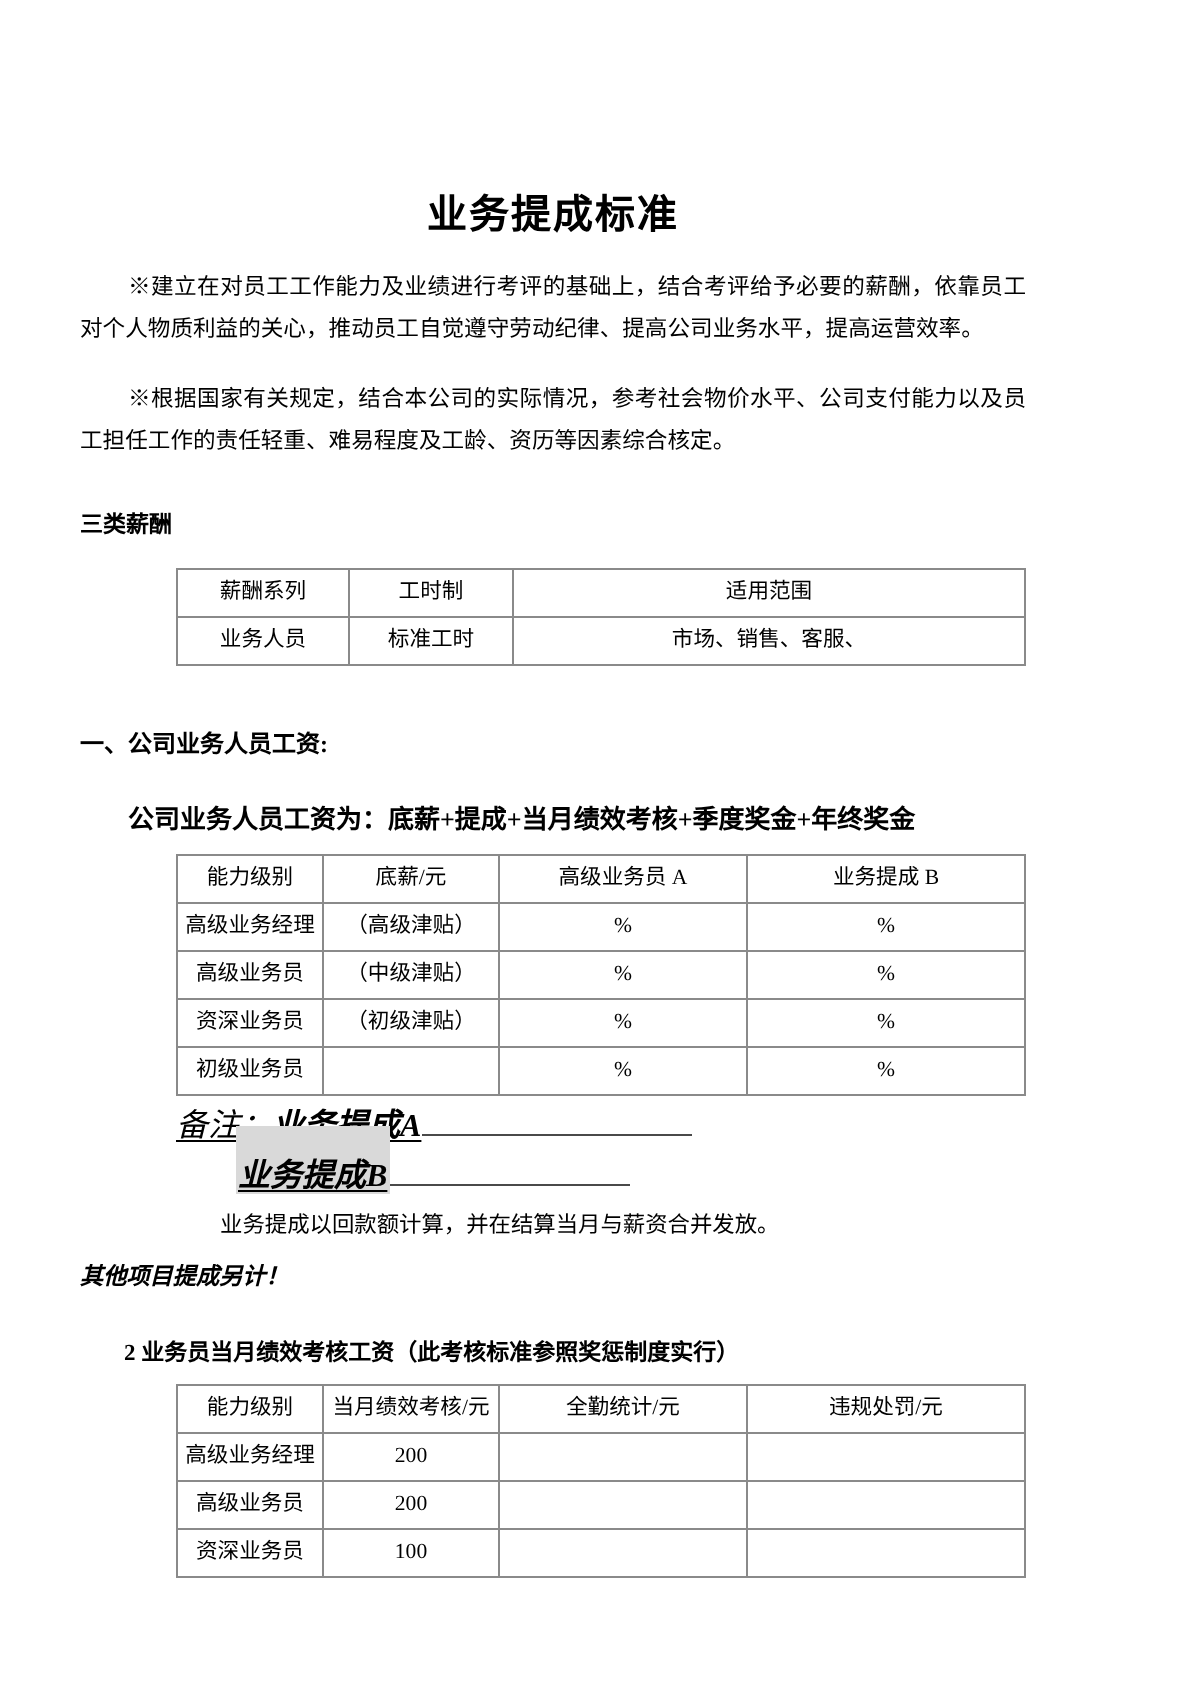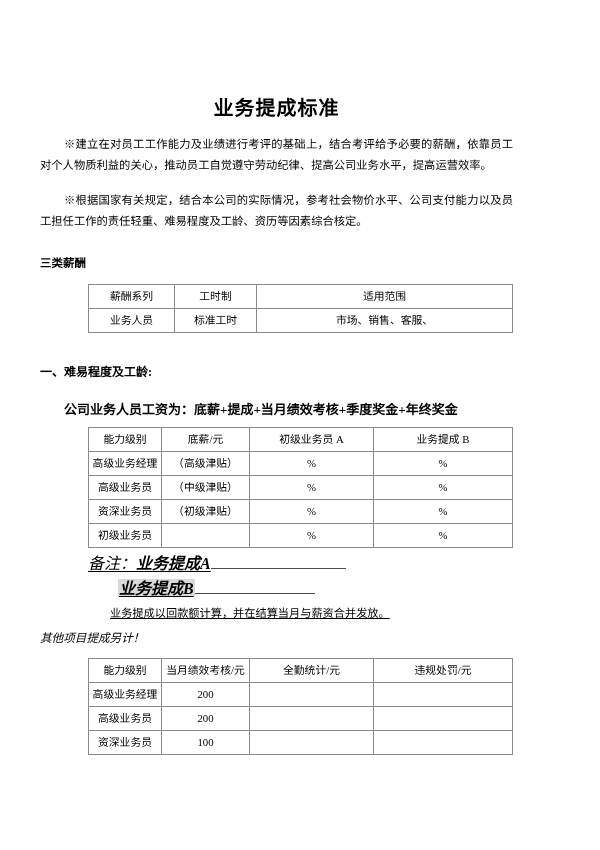--- a/index.html
+++ b/index.html
@@ -133,33 +133,32 @@
   .note-blank {
     display: inline-block;
     border-bottom: 1px solid #4a4a4a;
     vertical-align: baseline;
   }
   .note-blank.w-a { width: 135px; }
   .note-blank.w-b { width: 120px; }
   .note-line-b { padding-left: 30px; }
   .note-value.shaded {
     background: #d9d9d9;
-    padding: 1px 1px 0 1px;
+    padding: 17px 1px 0 1px;
   }
   .note-sentence {
     font-size: 11.2px;
     line-height: 1.7;
     padding-left: 22px;
     padding-top: 2px;
-    text-decoration: underline;
   }
   .note-emph {
     font-size: 11.6px;
     font-style: italic;
-    font-weight: normal;
+    font-weight: bold;
     line-height: 1.7;
     padding-top: 6px;
   }
 </style>
 </head>
 <body>
 
 <div class="page">
 
   <h1 class="doc-title">业务提成标准</h1>
@@ -184,37 +183,37 @@
         </tr>
         <tr>
           <td>业务人员</td>
           <td>标准工时</td>
           <td>市场、销售、客服、</td>
         </tr>
       </tbody>
     </table>
   </div>
 
-  <div class="sec-heading heading-one">一、难易程度及工龄:</div>
+  <div class="sec-heading heading-one">一、公司业务人员工资:</div>
   <div class="heading-formula">公司业务人员工资为：底薪+提成+当月绩效考核+季度奖金+年终奖金</div>
 
 
   <div class="tbl-wrap">
     <table class="doc-tbl tbl-level-base">
       <colgroup>
           <col class="c0">
           <col class="c1">
           <col class="c2">
           <col class="c3">
         </colgroup>
       <tbody>
         <tr>
           <td>能力级别</td>
           <td>底薪/元</td>
-          <td>初级业务员 A</td>
+          <td>高级业务员 A</td>
           <td>业务提成 B</td>
         </tr>
         <tr>
           <td>高级业务经理</td>
           <td>（高级津贴）</td>
           <td>%</td>
           <td>%</td>
         </tr>
         <tr>
           <td>高级业务员</td>
@@ -238,20 +237,21 @@
     </table>
   </div>
 
   <div class="notes">
     <div class="note-line"><span class="note-label">备注：</span><span class="note-value">业务提成A</span><span class="note-blank w-a"></span></div>
     <div class="note-line note-line-b"><span class="note-value shaded">业务提成B</span><span class="note-blank w-b"></span></div>
     <div class="note-sentence">业务提成以回款额计算，并在结算当月与薪资合并发放。</div>
   </div>
   <div class="note-emph">其他项目提成另计！</div>
 
+  <div class="heading-sub heading-sub-2">2 业务员当月绩效考核工资（此考核标准参照奖惩制度实行）</div>
 
   <div class="tbl-wrap">
     <table class="doc-tbl tbl-perf">
       <colgroup>
           <col class="c0">
           <col class="c1">
           <col class="c2">
           <col class="c3">
         </colgroup>
       <tbody>

